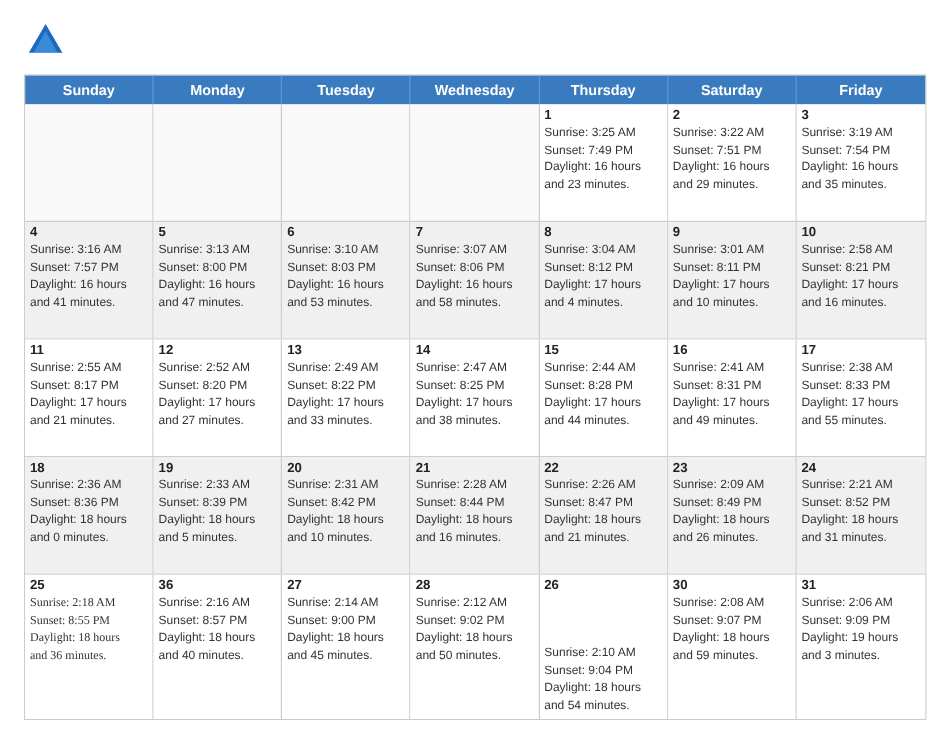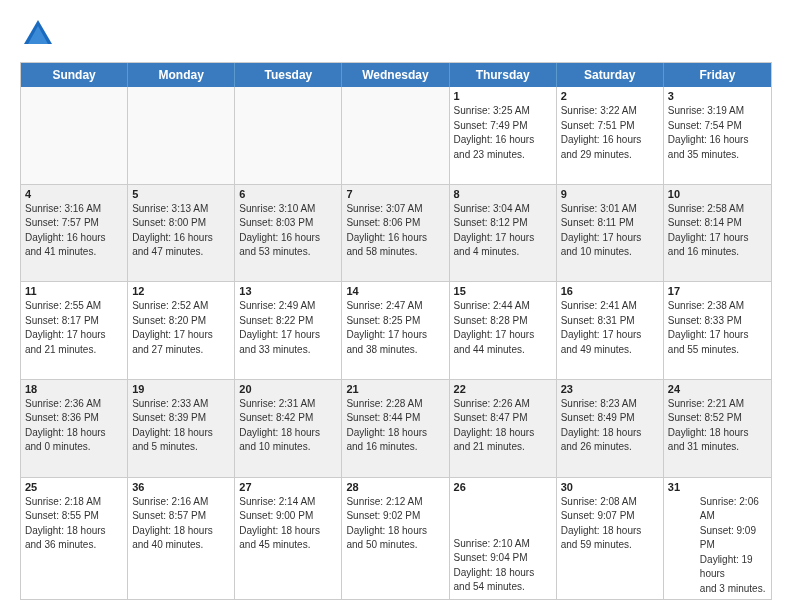--- a/index.html
+++ b/index.html
@@ -212,21 +212,21 @@
           <div class="cal-cell shaded">
             <div class="day-num">9</div>
             <div class="cell-info" style="white-space: pre-line;">Sunrise: 3:01 AM
 Sunset: 8:11 PM
 Daylight: 17 hours
 and 10 minutes.</div>
           </div>
           <div class="cal-cell shaded">
             <div class="day-num">10</div>
             <div class="cell-info" style="white-space: pre-line;">Sunrise: 2:58 AM
-Sunset: 8:14 PM
+Sunset: 8:21 PM
 Daylight: 17 hours
 and 16 minutes.</div>
           </div>
         </div>
         <div class="cal-row">
           <div class="cal-cell">
             <div class="day-num">11</div>
             <div class="cell-info" style="white-space: pre-line;">Sunrise: 2:55 AM
 Sunset: 8:17 PM
 Daylight: 17 hours
@@ -306,37 +306,37 @@
           </div>
           <div class="cal-cell shaded">
             <div class="day-num">22</div>
             <div class="cell-info" style="white-space: pre-line;">Sunrise: 2:26 AM
 Sunset: 8:47 PM
 Daylight: 18 hours
 and 21 minutes.</div>
           </div>
           <div class="cal-cell shaded">
             <div class="day-num">23</div>
-            <div class="cell-info" style="white-space: pre-line;">Sunrise: 8:23 AM
+            <div class="cell-info" style="white-space: pre-line;">Sunrise: 2:09 AM
 Sunset: 8:49 PM
 Daylight: 18 hours
 and 26 minutes.</div>
           </div>
           <div class="cal-cell shaded">
             <div class="day-num">24</div>
             <div class="cell-info" style="white-space: pre-line;">Sunrise: 2:21 AM
 Sunset: 8:52 PM
 Daylight: 18 hours
 and 31 minutes.</div>
           </div>
         </div>
         <div class="cal-row">
           <div class="cal-cell">
             <div class="day-num">25</div>
-            <div class="cell-info" style="white-space: pre-line;">Sunrise: 2:18 AM
+            <div class="cell-info" style="white-space: pre-line; font-family: Liberation Serif, serif;">Sunrise: 2:18 AM
 Sunset: 8:55 PM
 Daylight: 18 hours
 and 36 minutes.</div>
           </div>
           <div class="cal-cell">
             <div class="day-num">36</div>
             <div class="cell-info" style="white-space: pre-line;">Sunrise: 2:16 AM
 Sunset: 8:57 PM
 Daylight: 18 hours
 and 40 minutes.</div>
@@ -364,21 +364,21 @@
           </div>
           <div class="cal-cell">
             <div class="day-num">30</div>
             <div class="cell-info" style="white-space: pre-line;">Sunrise: 2:08 AM
 Sunset: 9:07 PM
 Daylight: 18 hours
 and 59 minutes.</div>
           </div>
           <div class="cal-cell">
             <div class="day-num">31</div>
-            <div class="cell-info" style="white-space: pre-line; margin-left: 32px;">Sunrise: 2:06 AM
+            <div class="cell-info" style="white-space: pre-line;">Sunrise: 2:06 AM
 Sunset: 9:09 PM
 Daylight: 19 hours
 and 3 minutes.</div>
           </div>
         </div>
       </div>
   </div>
 </div>
 
 </body></html>

